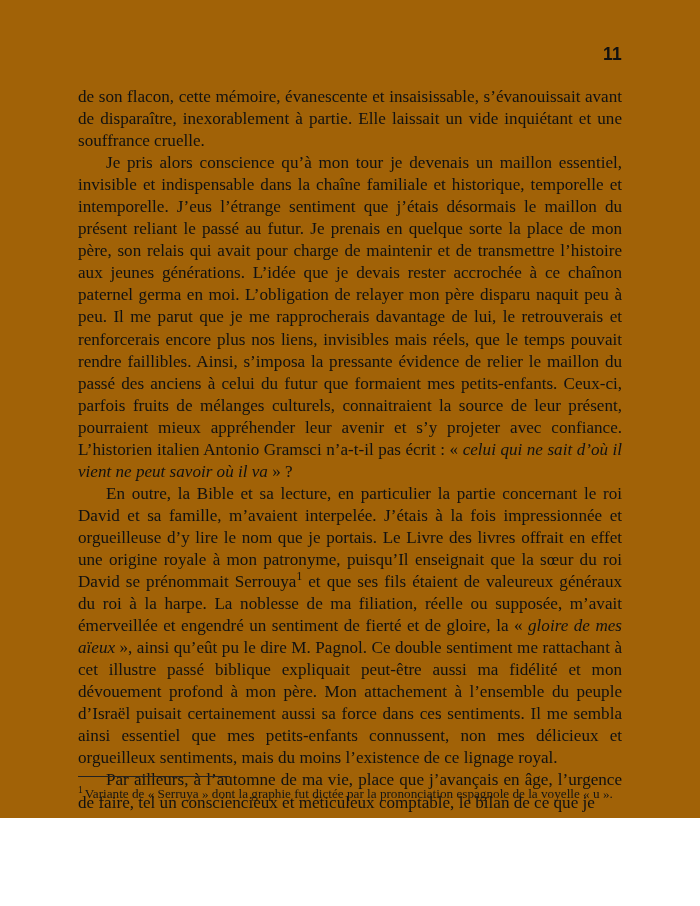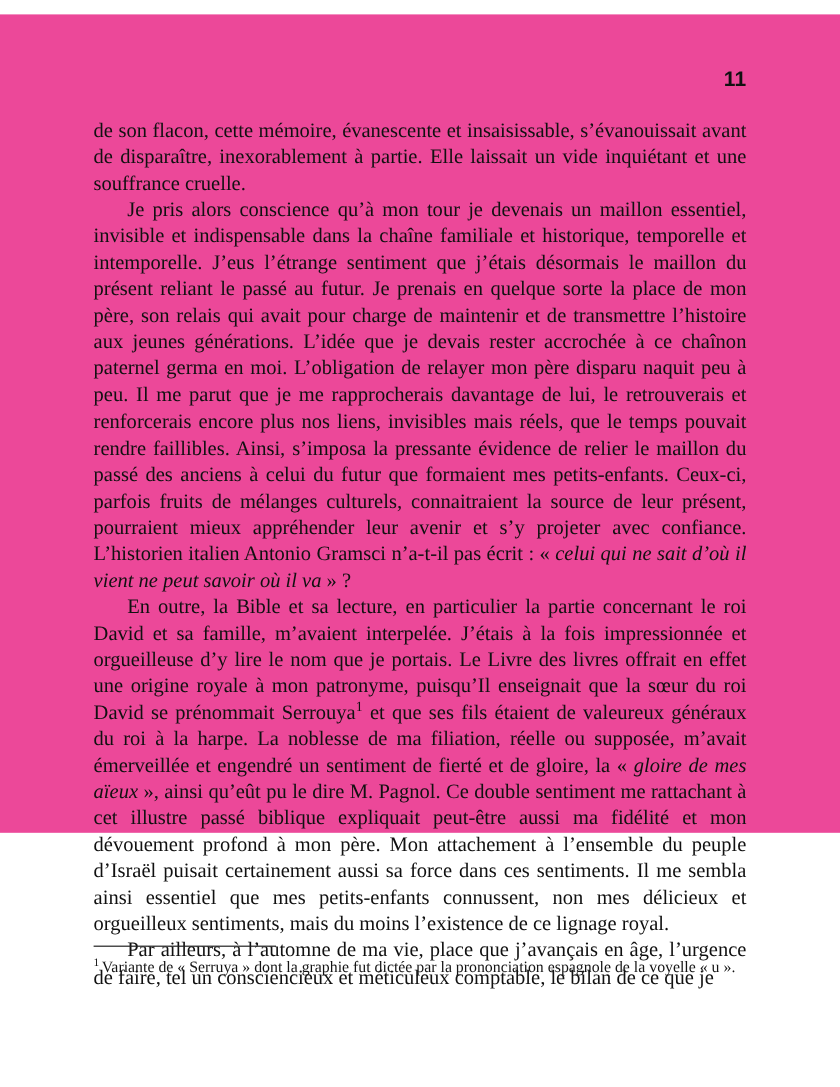--- a/index.html
+++ b/index.html
@@ -11,23 +11,22 @@
     height: 906px;
     background: #ffffff;
     font-family: "Liberation Serif", "DejaVu Serif", serif;
     color: #101010;
     overflow: hidden;
   }
 
   .page {
     position: relative;
     width: 700px;
-    height: 682px;
-    background: #ec4899;
-    margin-top: 12px;
+    height: 818px;
+    background: #a16207;
   }
 
   
   .folio {
     position: absolute;
     top: 46px;
     left: 78px;
     width: 544px;
     text-align: right;
     font-family: "Liberation Sans", "DejaVu Sans", sans-serif;

